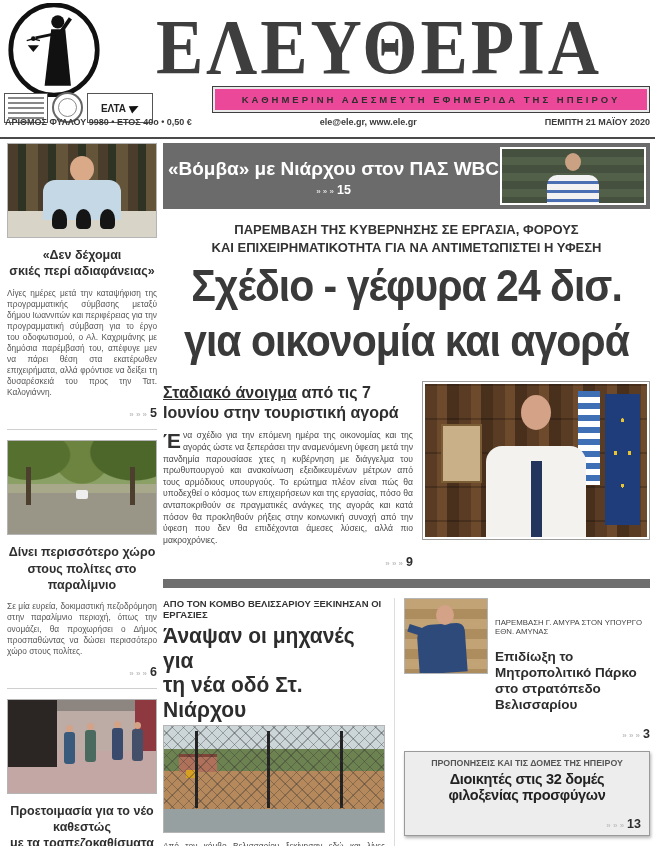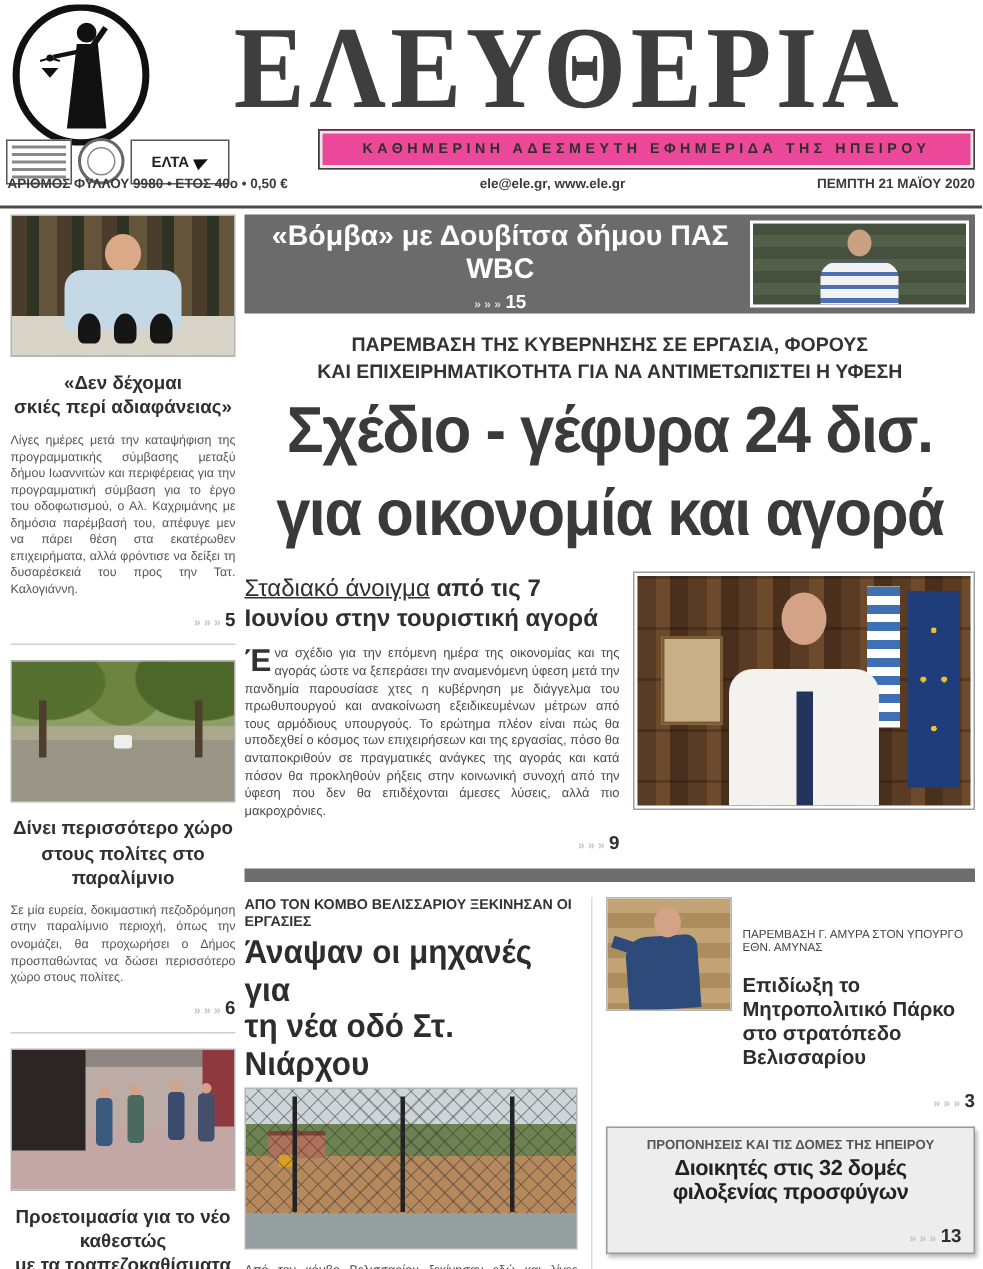--- a/index.html
+++ b/index.html
@@ -52,21 +52,21 @@
   .banner-headline{font-size:19px;font-weight:bold;margin-top:2px;}
   .banner-photo{width:142px;height:54px;border:2px solid #fff;flex:none;}
 
   .lead-kicker{text-align:center;font-size:13px;font-weight:bold;line-height:1.35;color:#333;margin:12px 0 2px;}
   .lead-headline{text-align:center;font-weight:bold;font-size:41px;line-height:1.26;color:#3a3a3a;
       letter-spacing:-1px;margin:4px 0 0;transform:scaleY(1.06);transform-origin:top;}
 
   .mid-row{display:flex;gap:9px;margin-top:18px;}
   .tourism{width:250px;}
   .tourism-hl{font-size:16px;line-height:1.2;color:#2f2f2f;margin:2px 0 8px;}
-  .tourism-hl .strong{font-weight:normal;text-decoration:underline;}
+  .tourism-hl .strong{font-weight:bold;text-decoration:underline;}
   .tourism-body{font-size:8.6px;line-height:1.35;text-align:justify;color:#4a4a4a;}
   .dropcap{float:left;font-size:21px;font-weight:bold;line-height:.85;margin:2px 2px 0 0;color:#333;}
   .pm-frame{flex:1;height:153px;border:1px solid #9e9e9e;background:#fff;padding:2px;box-sizing:content-box;}
   .pm-frame .photo{width:100%;height:100%;}
 
   .sep-bar{height:9px;background:#6e6e6e;margin:10px 0 10px;}
 
   .bottom{display:flex;}
   .mid-col{width:222px;flex:none;}
   .right-col{flex:1;margin-left:9px;padding-left:9px;border-left:1px solid #ddd;}
@@ -257,21 +257,21 @@
         <span>με τα τραπεζοκαθίσματα</span>
       </h3>
 
     </article>
   </div>
 
   <div class="main">
 
     <section class="banner">
       <div class="banner-text">
-        <div class="banner-headline">«Βόμβα» με Δουβίτσα δήμου ΠΑΣ WBC</div>
+        <div class="banner-headline">«Βόμβα» με Νιάρχου στον ΠΑΣ WBC</div>
         <span class="ref light">
           <span>» » »</span>
             <b>15</b>
         </span>
       </div>
       <div class="photo banner-photo ph-gym">
         <span class="head"></span>
           <span class="polo"></span>
       </div>
     </section>

